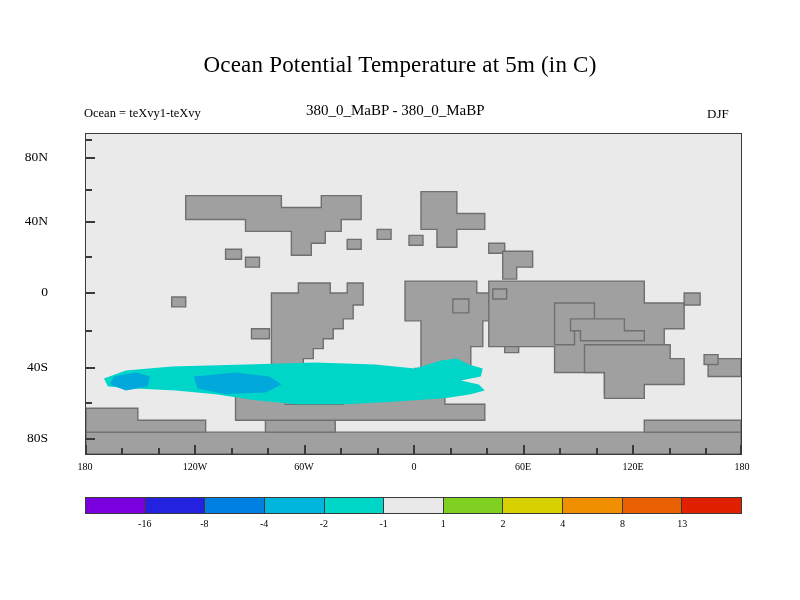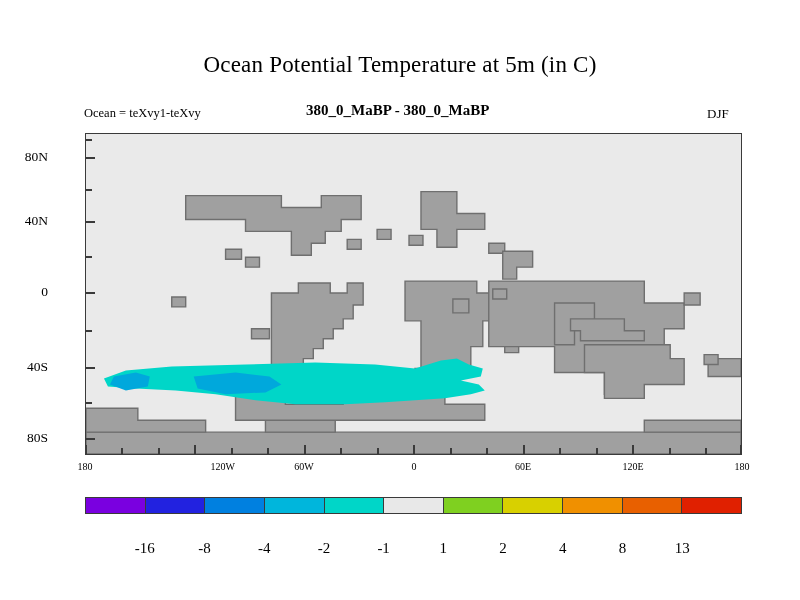--- a/index.html
+++ b/index.html
@@ -13,21 +13,21 @@
   
   .title{
     position:absolute;left:0;right:0;top:52px;
     text-align:center;font-size:23px;letter-spacing:.2px;
   }
   .stats{
     position:absolute;left:160px;top:92px;
     font-size:12.5px;white-space:nowrap;
   }
   .hdr-left{position:absolute;left:84px;top:106px;font-size:12.5px;white-space:nowrap;}
-  .hdr-center{position:absolute;left:306px;top:102px;font-size:15px;white-space:nowrap;font-weight:bold;}
+  .hdr-center{position:absolute;left:306px;top:102px;font-size:15px;white-space:nowrap;}
   .hdr-right{position:absolute;left:707px;top:106px;font-size:13px;white-space:nowrap;}
 
   
   .plot{
     position:absolute;left:85px;top:133px;width:657px;height:322px;
     background:#eaeaea;border:1.6px solid #3a3a3a;box-sizing:border-box;
     overflow:hidden;
   }
   .plot svg{position:absolute;left:0;top:0;width:100%;height:100%;display:block;}
 
@@ -48,22 +48,22 @@
   }
 
   
   .cbar{
     position:absolute;left:85px;top:497px;width:657px;height:17px;
     border:1.4px solid #3a3a3a;box-sizing:border-box;display:flex;
   }
   .cbar .seg{flex:1 1 0;height:100%;}
   .cbar .seg + .seg{border-left:1.2px solid #3a3a3a;}
   .cbar-lab{
-    position:absolute;top:540px;text-align:center;width:60px;
-    font-size:15px;transform:translateX(-50%);
+    position:absolute;top:518px;text-align:center;width:60px;
+    font-size:10px;transform:translateX(-50%);
   }
 </style>
 </head>
 <body>
 
 <div class="fig">
 
   <div class="title">Ocean Potential Temperature at 5m (in C)</div>
   <div class="hdr-left">Ocean = teXvy1-teXvy</div>
   <div class="hdr-center">380_0_MaBP - 380_0_MaBP</div>
@@ -173,21 +173,21 @@
   <div class="tick xtick" style="left:340px;top:448px;"></div>
   <div class="tick xtick" style="left:377px;top:448px;"></div>
   <div class="tick xtick" style="left:450px;top:448px;"></div>
   <div class="tick xtick" style="left:486px;top:448px;"></div>
   <div class="tick xtick" style="left:559px;top:448px;"></div>
   <div class="tick xtick" style="left:596px;top:448px;"></div>
   <div class="tick xtick" style="left:669px;top:448px;"></div>
   <div class="tick xtick" style="left:705px;top:448px;"></div>
 
   <div class="xlab" style="left:85px;">180</div>
-  <div class="xlab" style="left:195px;text-align:right;">120W</div>
+  <div class="xlab" style="left:195px;">120W</div>
   <div class="xlab" style="left:304px;">60W</div>
   <div class="xlab" style="left:414px;">0</div>
   <div class="xlab" style="left:523px;text-align:center;">60E</div>
   <div class="xlab" style="left:633px;">120E</div>
   <div class="xlab" style="left:742px;">180</div>
 
   <div class="cbar" id="colorbar">
       <div class="seg" style="background: rgb(122, 0, 224);"></div>
       <div class="seg" style="background: rgb(34, 34, 224);"></div>
       <div class="seg" style="background: rgb(0, 128, 224);"></div>

